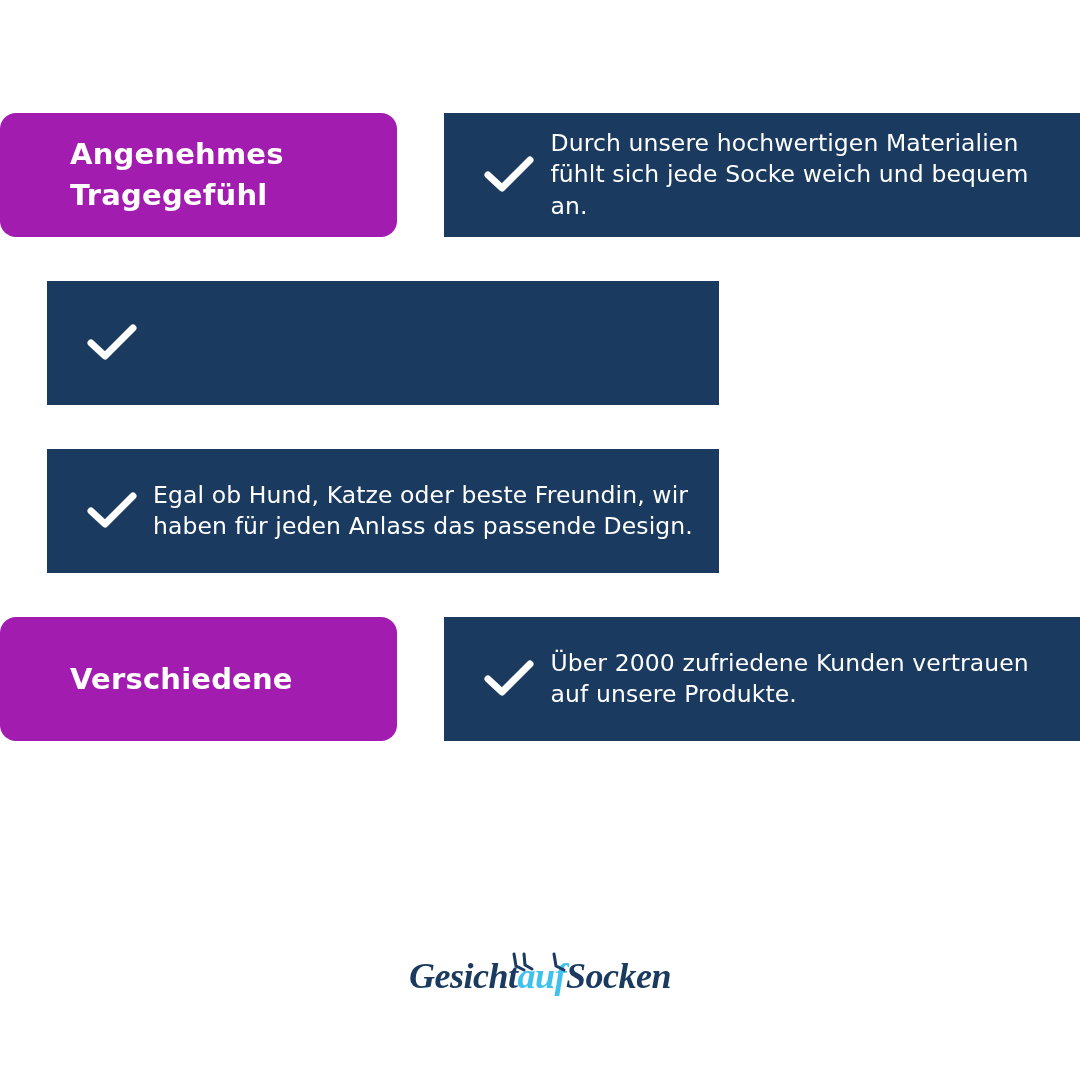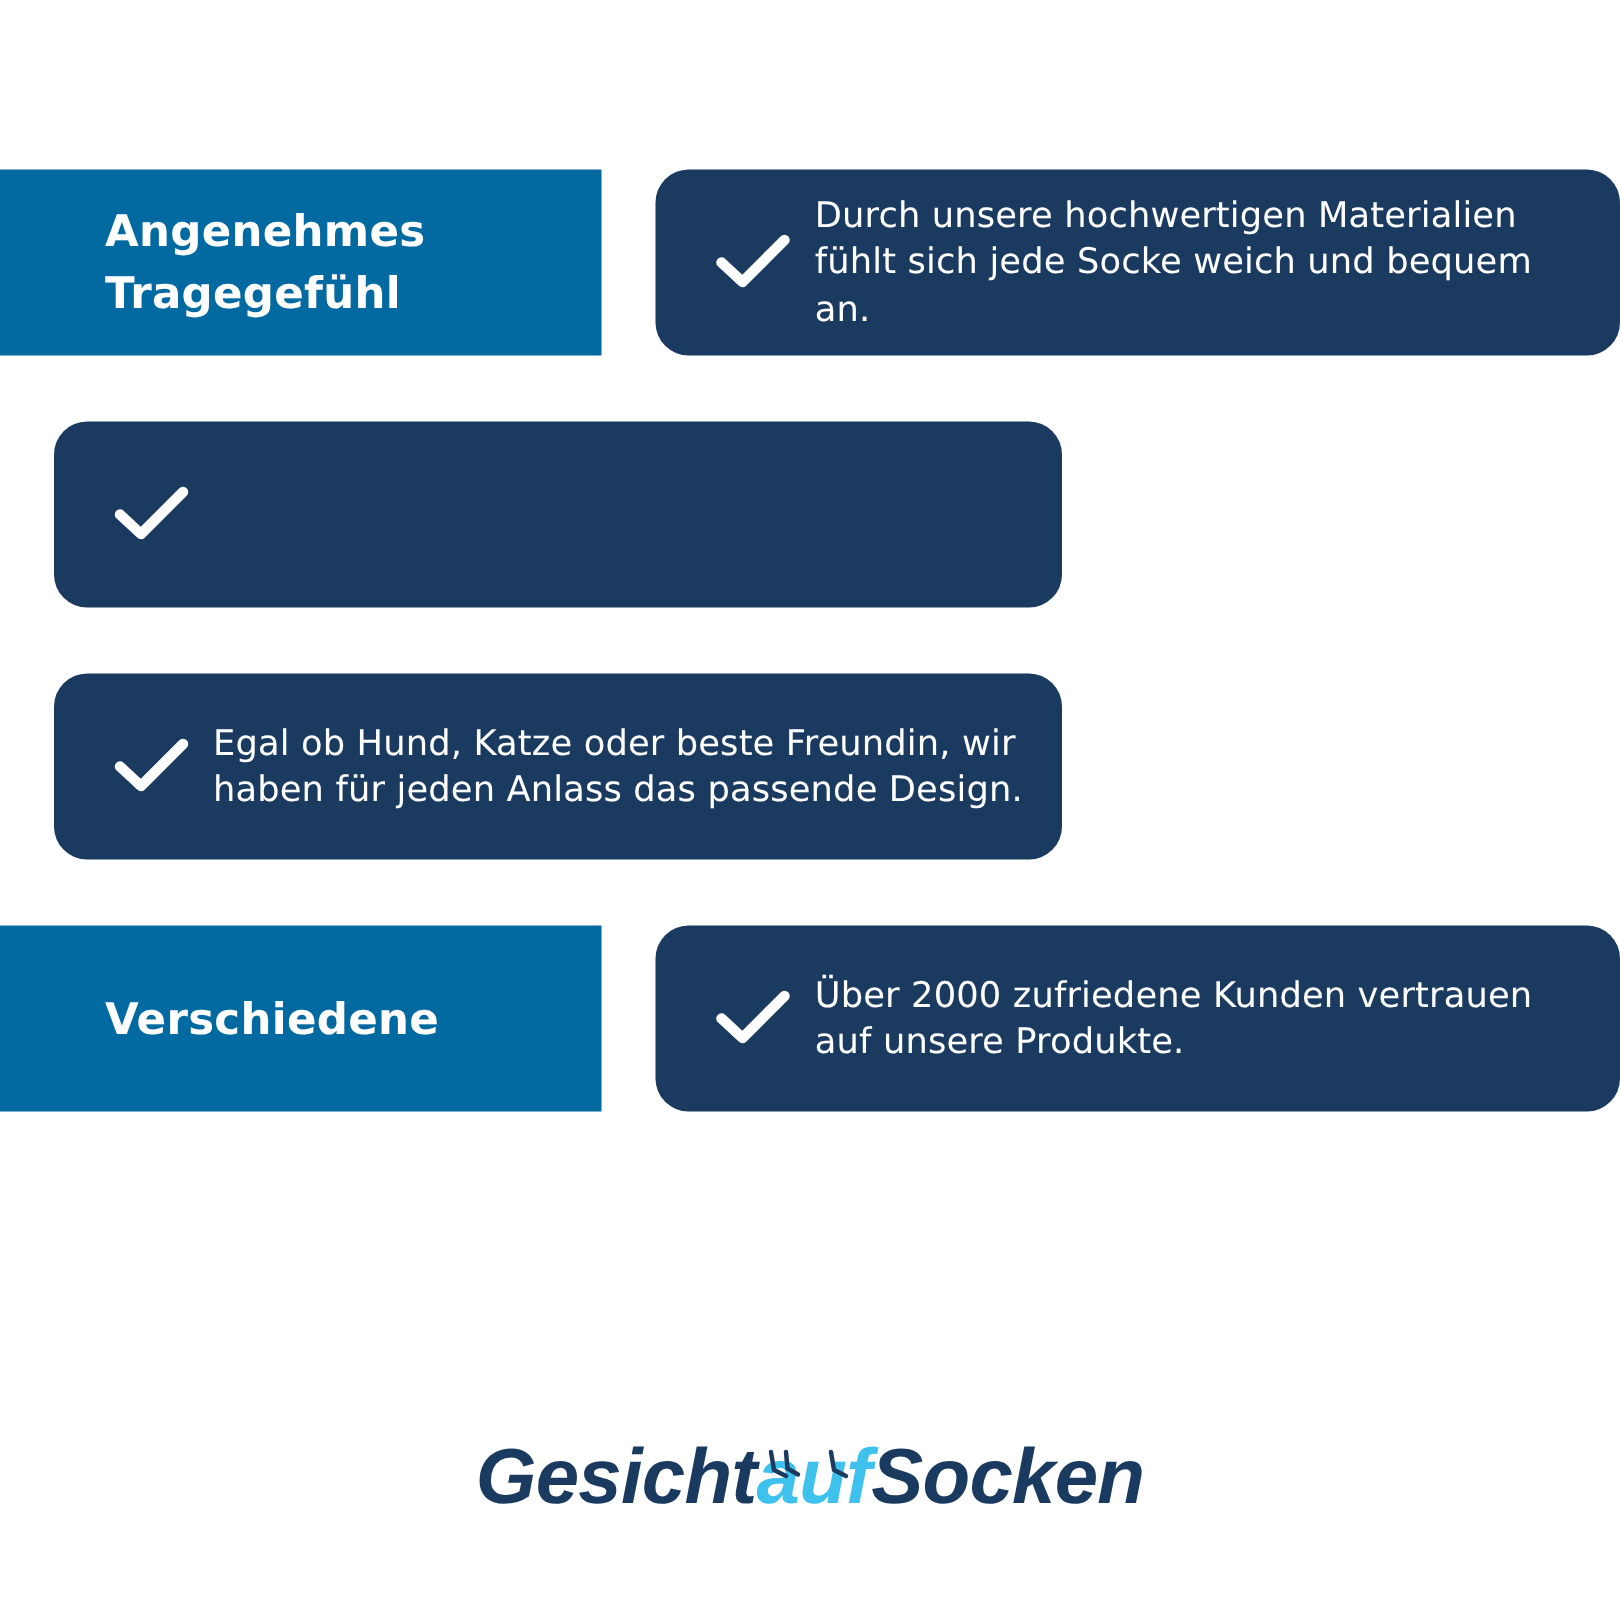--- a/index.html
+++ b/index.html
@@ -30,44 +30,44 @@
 
   .feature-row {
     display: flex;
     align-items: stretch;
     margin-bottom: 44px;
     height: 124px;
   }
 
   .label-block {
     width: 416px;
-    background: #0369a1;
+    background: #a21caf;
     display: flex;
     align-items: center;
     box-sizing: border-box;
     padding: 0 34px 0 70px;
+    border-radius: 16px;
   }
 
   .label-text {
     color: #ffffff;
     font-size: 29px;
     font-weight: bold;
     line-height: 1.4;
     letter-spacing: 0.2px;
   }
 
   .desc-block {
-    margin-left: 36px;
+    margin-left: 47px;
     width: 672px;
     background: #1b3a60;
     display: flex;
     align-items: center;
     box-sizing: border-box;
     padding: 0 24px 0 34px;
-    border-radius: 22px;
   }
 
   .check-icon {
     flex: 0 0 auto;
     width: 62px;
     display: flex;
     align-items: center;
     justify-content: center;
   }
 
@@ -88,22 +88,22 @@
     left: 0;
     top: 955px;
     width: 1080px;
     text-align: center;
     height: 90px;
   }
 
   .brand-wordmark {
     display: inline-block;
     position: relative;
-    font-family: Liberation Sans, sans-serif;
-    font-size: 52px;
+    font-family: Liberation Serif, serif;
+    font-size: 36px;
     font-style: italic;
     font-weight: bold;
     letter-spacing: -0.5px;
     white-space: nowrap;
   }
 
   .brand-part1 { color: #1b3a60; }
   .brand-part2 { color: #3fc1ee; }
   .brand-part3 { color: #1b3a60; }
 

